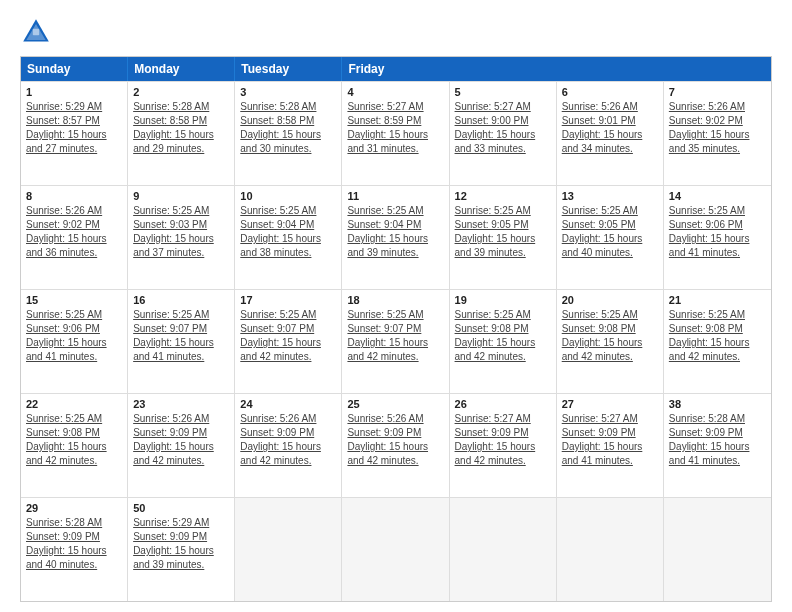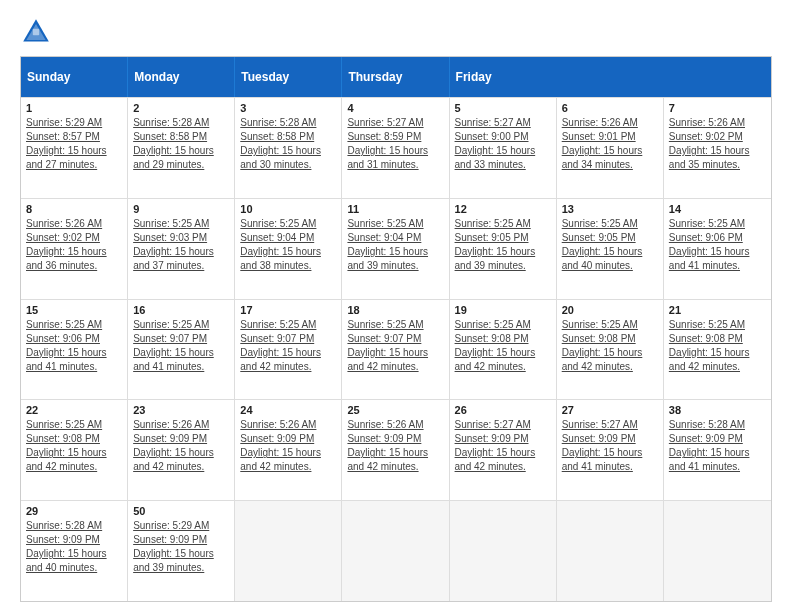--- a/index.html
+++ b/index.html
@@ -63,21 +63,21 @@
     }
     .cal-header {
       display: grid;
       grid-template-columns: repeat(7, 1fr);
       background: #1565c0;
     }
     .cal-header-cell {
       color: #fff;
       font-size: 12px;
       font-weight: bold;
-      padding: 13px 6px;
+      padding: 5px 6px;
       text-align: left;
       border-right: 1px solid #1e7ad4;
     }
     .cal-header-cell:last-child { border-right: none; }
     .cal-body {
       display: flex;
       flex-direction: column;
       flex: 1;
     }
     .cal-row {
@@ -130,21 +130,20 @@
       <h1></h1>
       <h2></h2>
     </div>
   </div>
 
   <div class="calendar">
     <div class="cal-header">
     <div class="cal-header-cell">Sunday</div>
         <div class="cal-header-cell">Monday</div>
         <div class="cal-header-cell">Tuesday</div>
-        <div class="cal-header-cell">Thursday</div>
         <div class="cal-header-cell">Friday</div>
       </div>
     <div class="cal-body">
     <div class="cal-row">
           <div class="cal-cell">
             <span class="day-num">1</span>
             <div class="info">Sunrise: 5:29 AM<br>Sunset: 8:57 PM<br>Daylight: 15 hours<br>and 27 minutes.</div>
           </div>
           <div class="cal-cell">
             <span class="day-num">2</span>

